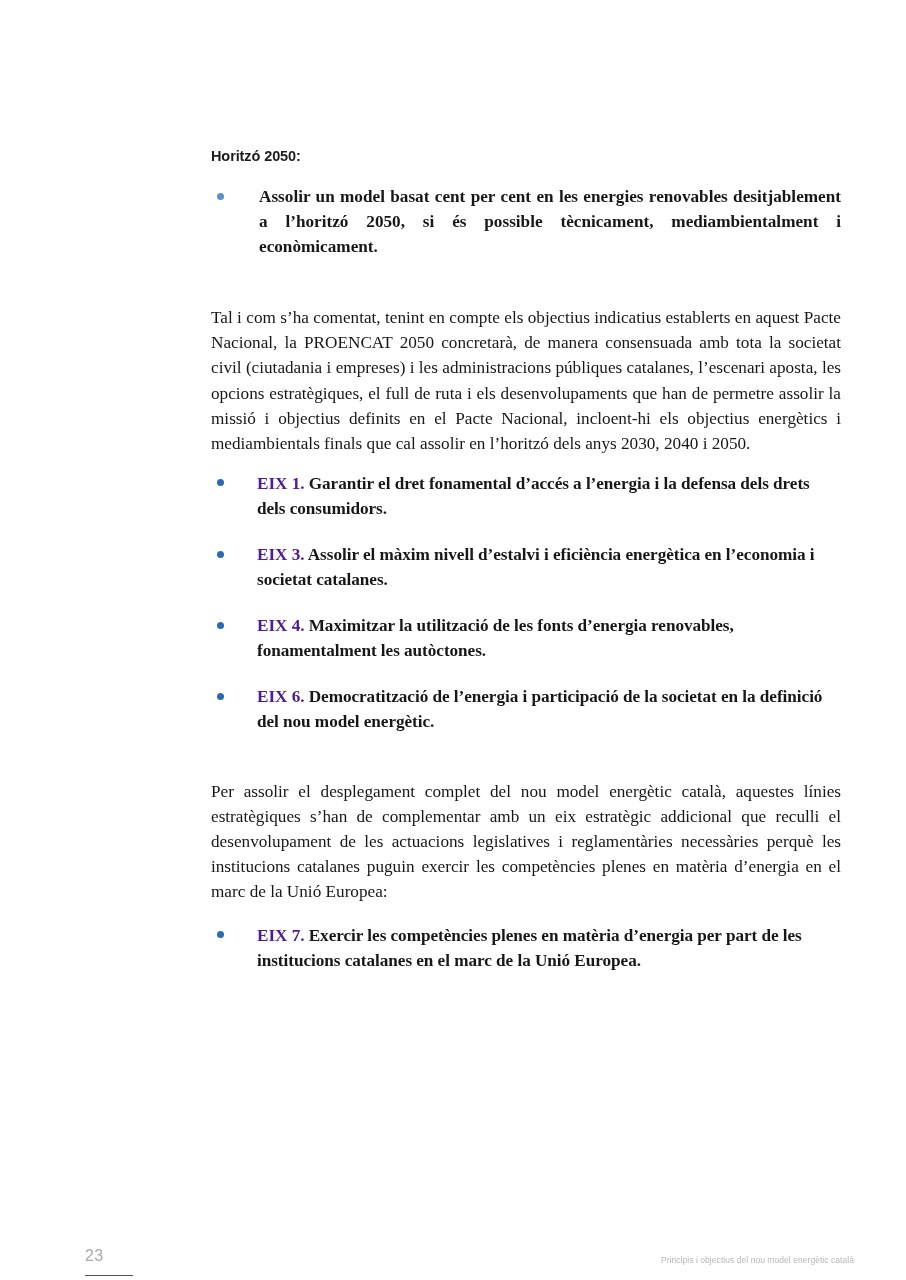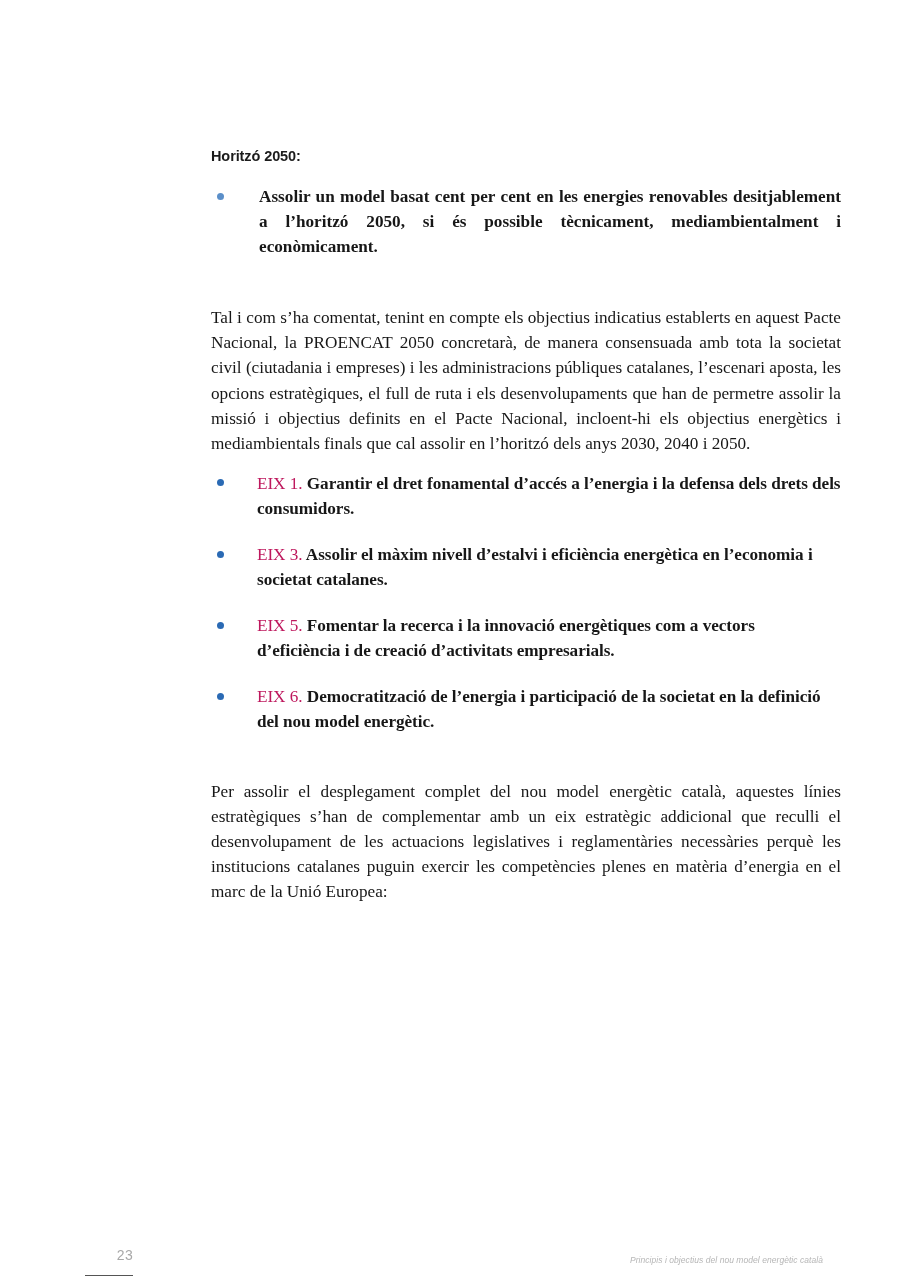--- a/index.html
+++ b/index.html
@@ -87,60 +87,59 @@
 
   
   .list-eixos .bullet-item {
     font-weight: bold;
     letter-spacing: -0.05px;
     margin-bottom: 21px;
   }
   .list-eixos .bullet-dot { background: #2a6ab4; }
 
   .eix-label {
-    color: #be185d;
-    font-weight: normal;
+    color: #4c1d95;
+    font-weight: bold;
   }
 
   .list-eixos.single .bullet-item { margin-bottom: 0; }
 
   
   .block-gap-lg { height: 46px; }
   .block-gap-md { height: 24px; }
 
   
   .footer-pagenum {
     position: absolute;
     left: 85px;
     top: 1218px;
     width: 48px;
-    text-align: right;
+    text-align: left;
     font-family: "Liberation Sans", "DejaVu Sans", sans-serif;
-    font-size: 14px;
+    font-size: 16px;
     color: #a8a8a8;
     letter-spacing: 0.3px;
   }
   .footer-rule {
     position: absolute;
     left: 85px;
     top: 1246px;
     width: 48px;
     height: 1px;
     background: #555555;
   }
   .footer-running-title {
     position: absolute;
-    right: 83px;
+    right: 52px;
     top: 1226px;
     font-family: "Liberation Sans", "DejaVu Sans", sans-serif;
     font-size: 8.5px;
     color: #b6b6b6;
     letter-spacing: 0.05px;
     white-space: nowrap;
-    font-style: italic;
   }
 </style>
 </head>
 <body>
 
 <div class="page">
 
   <div class="content">
 
     <h2 class="section-heading">Horitzó 2050:</h2>
@@ -163,37 +162,43 @@
         <span class="bullet-dot"></span>
         <span class="eix-label">EIX 1.</span><span> Garantir el dret fonamental d’accés a l’energia i la defensa dels drets dels consumidors.</span>
       </li>
 
 
       <li class="bullet-item">
         <span class="bullet-dot"></span>
         <span class="eix-label">EIX 3.</span><span> Assolir el màxim nivell d’estalvi i eficiència energètica en l’economia i societat catalanes.</span>
       </li>
 
-
-      <li class="bullet-item">
-        <span class="bullet-dot"></span>
-        <span class="eix-label">EIX 5.</span><span> Fomentar la recerca i la innovació energètiques com a vectors d’eficiència i de creació d’activitats empresarials.</span>
-      </li>
+      <li class="bullet-item">
+        <span class="bullet-dot"></span>
+        <span class="eix-label">EIX 4.</span><span> Maximitzar la utilització de les fonts d’energia renovables, fonamentalment les autòctones.</span>
+      </li>
+
 
       <li class="bullet-item">
         <span class="bullet-dot"></span>
         <span class="eix-label">EIX 6.</span><span> Democratització de l’energia i participació de la societat en la definició del nou model energètic.</span>
       </li>
 
     </ul>
 
     <div class="block-gap-md"></div>
 
     <p class="para tight-bottom">Per assolir el desplegament complet del nou model energètic català, aquestes línies estratègiques s’han de complementar amb un eix estratègic addicional que reculli el desenvolupament de les actuacions legislatives i reglamentàries necessàries perquè les institucions catalanes puguin exercir les competències plenes en matèria d’energia en el marc de la Unió Europea:</p>
 
+    <ul class="bullet-list list-eixos single">
+      <li class="bullet-item">
+        <span class="bullet-dot"></span>
+        <span class="eix-label">EIX 7.</span><span> Exercir les competències plenes en matèria d’energia per part de les institucions catalanes en el marc de la Unió Europea.</span>
+      </li>
+    </ul>
 
   </div>
 
   <div class="footer-pagenum">23</div>
 
   <div class="footer-rule"></div>
 
   <div class="footer-running-title">Principis i objectius del nou model  energètic català</div>
 
 </div>

